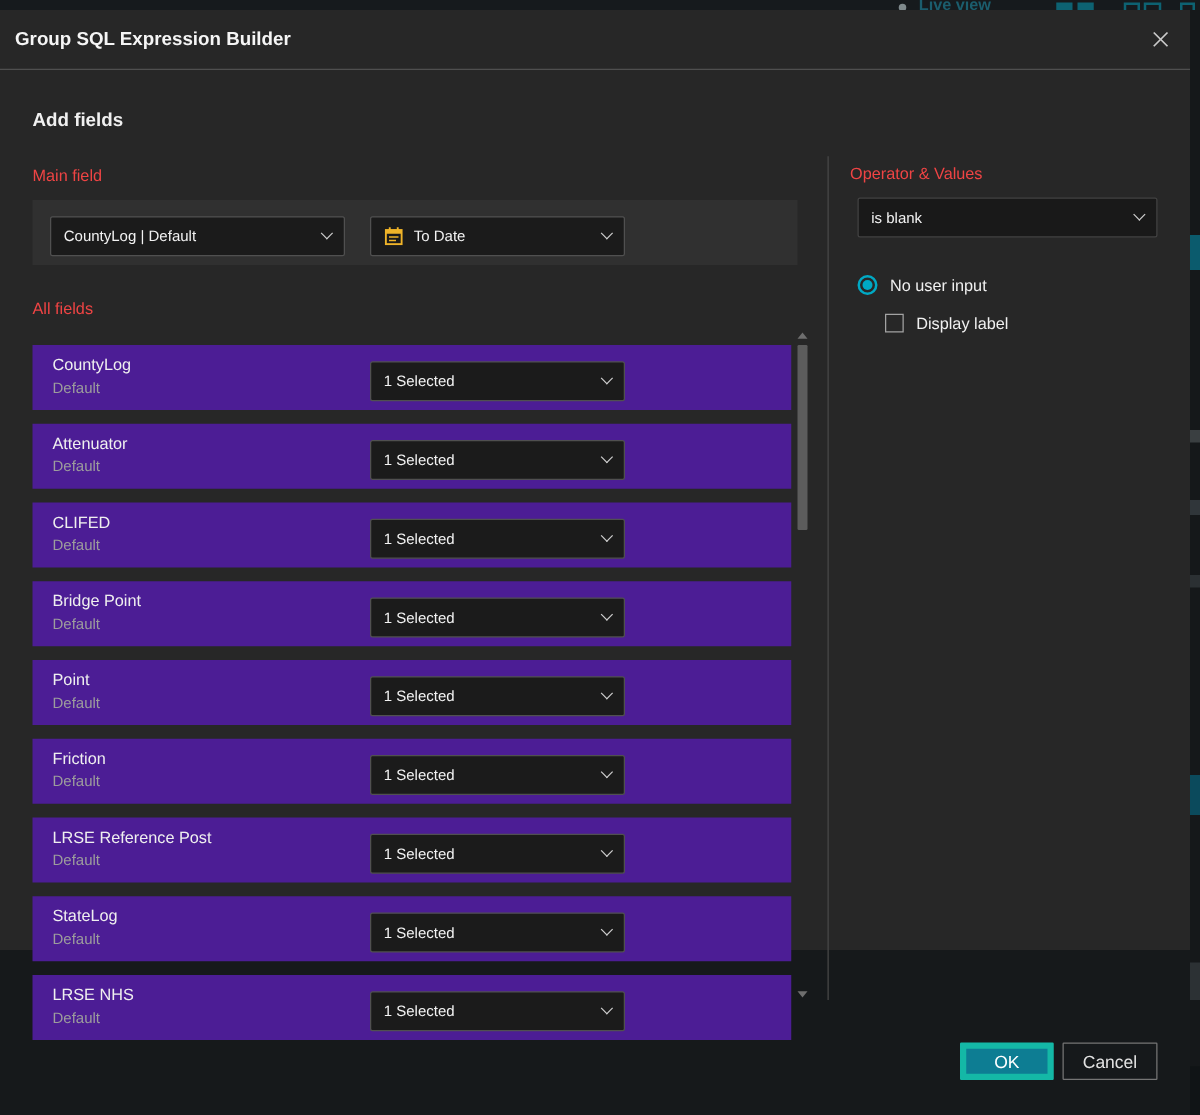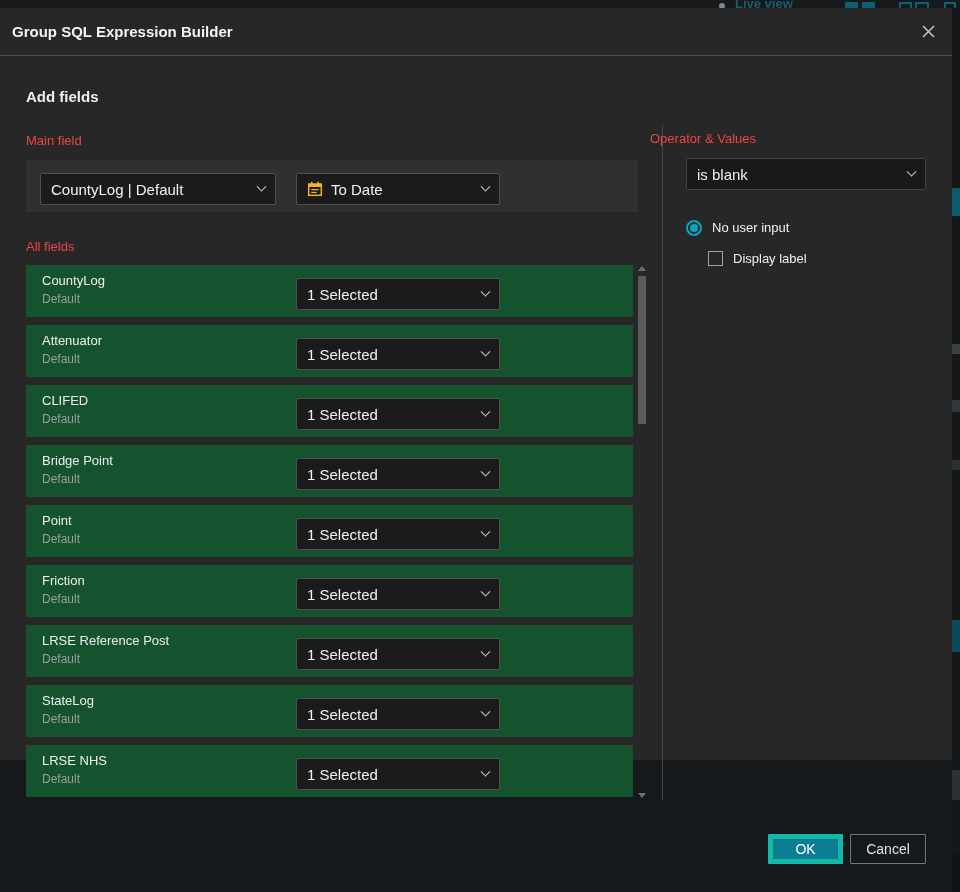--- a/index.html
+++ b/index.html
@@ -31,30 +31,30 @@
 
   .sec-heading { position:absolute; left:26px; top:80px; font-size:15px;
     font-weight:bold; color:#f0f0f0; }
   .sub-label { position:absolute; font-size:13px; color:#ef4444; }
 
   .main-field-box { position:absolute; left:26px; top:152px; width:612px;
     height:52px; background:#303030; }
 
   .dd { position:absolute; height:26px; background:#1b1b1b;
     border:1px solid #505050; border-radius:2px; display:flex;
-    align-items:center; padding:15px 10px; font-size:15px; color:#f2f2f2;
+    align-items:center; padding:15px 10px; font-size:12px; color:#f2f2f2;
     cursor:pointer; }
   .dd .chev { margin-left:auto; width:7px; height:7px;
     border-right:1.5px solid #cfcfcf; border-bottom:1.5px solid #cfcfcf;
     transform:rotate(45deg) translate(-2px,-2px); flex:none; }
   .dd .cal { width:16px; height:16px; margin-right:8px; flex:none; }
 
   .rows { position:absolute; left:26px; top:257px; width:607px; }
-  .frow { position:relative; width:607px; height:52px; background:#14532d;
-    margin-bottom:8px; }
+  .frow { position:relative; width:607px; height:52px; background:#4c1d95;
+    margin-bottom:8px;margin-top:11px; }
   .frow .fname { position:absolute; left:16px; top:8px; font-size:13px;
     color:#efefef; }
   .frow .fsub  { position:absolute; left:16px; top:27px; font-size:12px;
     color:#9d9d9d; }
   .frow .dd { left:270px; top:13px; width:204px; }
 
   
   .sbar { position:absolute; left:638px; top:257px; width:8px; height:540px; }
   .sbar .thumb { position:absolute; left:0; top:11px; width:8px; height:148px;
     background:#5c5c5c; border-radius:1px; }
@@ -65,21 +65,21 @@
     border-left:4px solid transparent; border-right:4px solid transparent;
     border-top:5px solid #6e6e6e; }
 
   .vdivider { position:absolute; left:662px; top:117px; width:1px;
     height:675px; background:#484848; }
 
   
   .op-dd { left:686px; top:150px; width:240px; height:28px; background:#191919;
     border:1px solid #424242; }
   .radio-row { position:absolute; left:686px; top:212px; display:flex;
-    cursor:pointer; }
+    align-items:center; cursor:pointer; }
   .radio-outer { width:16px; height:16px; border-radius:50%;
     border:2px solid #00a9c4; display:flex; align-items:center;
     justify-content:center; flex:none; }
   .radio-inner { width:8px; height:8px; border-radius:50%; background:#00a9c4; }
   .radio-row .lbl, .check-row .lbl { margin-left:10px; font-size:13px;
     color:#f0f0f0; }
   .check-row { position:absolute; left:708px; top:243px; display:flex;
     cursor:pointer; }
   .checkbox { width:15px; height:15px; border:1.5px solid #a3a3a3;
     background:transparent; flex:none; }
@@ -238,21 +238,21 @@
     </div>
 
   <div class="sbar">
     <span class="tri-up"></span>
     <span class="thumb"></span>
     <span class="tri-down"></span>
   </div>
 
   <div class="vdivider"></div>
 
-  <div class="sub-label" style="left:650px; top:123px;">Operator &amp; Values</div>
+  <div class="sub-label" style="left:680px; top:123px;">Operator &amp; Values</div>
 
   <div class="dd op-dd">
     <span>is blank</span>
     <span class="chev"></span>
   </div>
 
   <div class="radio-row">
     <span class="radio-outer">
         <span class="radio-inner"></span>
       </span>

